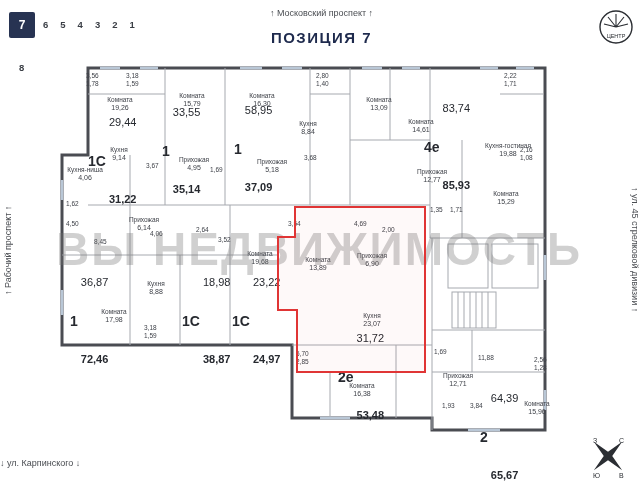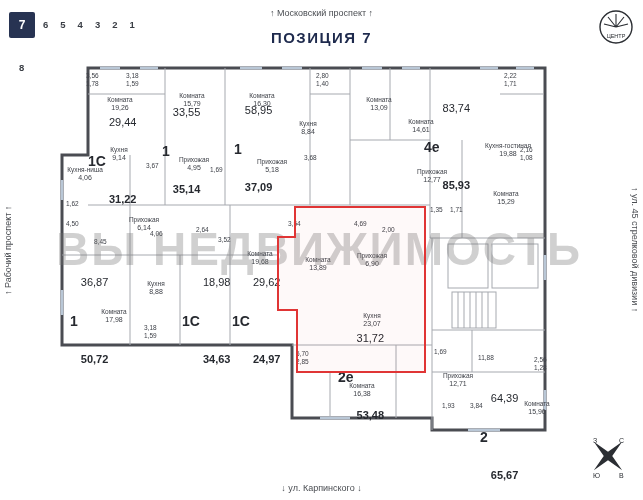--- a/index.html
+++ b/index.html
@@ -3,21 +3,21 @@
 <meta charset="utf-8">
 <style>
   html,body{margin:0;padding:0;}
   .stage{position:relative;width:643px;height:500px;background:#ffffff;overflow:hidden;
          font-family:"Liberation Sans",sans-serif;color:#3e4148;}
   
   .street-top{position:absolute;top:8px;left:0;right:0;text-align:center;font-size:9px;color:#4a4d52;z-index:6;}
   .pos-title{position:absolute;top:29px;left:0;right:0;text-align:center;font-size:15px;font-weight:bold;
              letter-spacing:1.5px;color:#1e2a4d;z-index:6;}
   .pos-sub{position:absolute;top:46px;left:0;right:0;text-align:center;font-size:8px;letter-spacing:1px;color:#7a7d83;z-index:6;}
-  .street-bottom{position:absolute;top:458px;left:0;right:0;text-align:center;font-size:9px;color:#4a4d52;z-index:6;margin-top:25px;}
+  .street-bottom{position:absolute;top:458px;left:0;right:0;font-size:9px;color:#4a4d52;z-index:6;}
   .street-left{position:absolute;left:3px;top:0;bottom:0;display:flex;align-items:center;justify-content:center;
                writing-mode:vertical-rl;transform:rotate(180deg);font-size:9px;color:#4a4d52;z-index:6;}
   .street-right{position:absolute;right:3px;top:0;bottom:0;display:flex;align-items:center;justify-content:center;
                 writing-mode:vertical-rl;font-size:9px;color:#4a4d52;z-index:6;}
   
   .sel-active{position:absolute;left:9px;top:12px;width:26px;height:26px;background:#273352;color:#fff;
               font-size:12px;font-weight:bold;line-height:26px;text-align:center;border-radius:2px;z-index:7;cursor:pointer;}
   .sel-row{position:absolute;left:43px;top:19px;display:flex;gap:12px;z-index:7;}
   .sel-row span{font-size:9.5px;font-weight:bold;color:#3a3e45;cursor:pointer;}
   .sel-below{position:absolute;left:19px;top:62px;font-size:9.5px;font-weight:bold;color:#3a3e45;z-index:7;cursor:pointer;}
@@ -158,34 +158,34 @@
     <span class="t">4е</span>
     <span class="areas">
         <span class="a1">83,74</span>
         <span class="a2">85,93</span>
       </span>
   </div>
   <div class="apt" style="left:70px;top:276px">
     <span class="t">1</span>
     <span class="areas">
         <span class="a1">36,87</span>
-        <span class="a2">50,72</span>
+        <span class="a2">72,46</span>
       </span>
   </div>
   <div class="apt" style="left:182px;top:276px">
     <span class="t">1С</span>
     <span class="areas">
         <span class="a1">18,98</span>
-        <span class="a2">34,63</span>
+        <span class="a2">38,87</span>
       </span>
   </div>
   <div class="apt" style="left:232px;top:276px">
     <span class="t">1С</span>
     <span class="areas">
-        <span class="a1">29,62</span>
+        <span class="a1">23,22</span>
         <span class="a2">24,97</span>
       </span>
   </div>
   <div class="apt" style="left:338px;top:332px">
     <span class="t">2е</span>
     <span class="areas">
         <span class="a1">31,72</span>
         <span class="a2">53,48</span>
       </span>
   </div>

